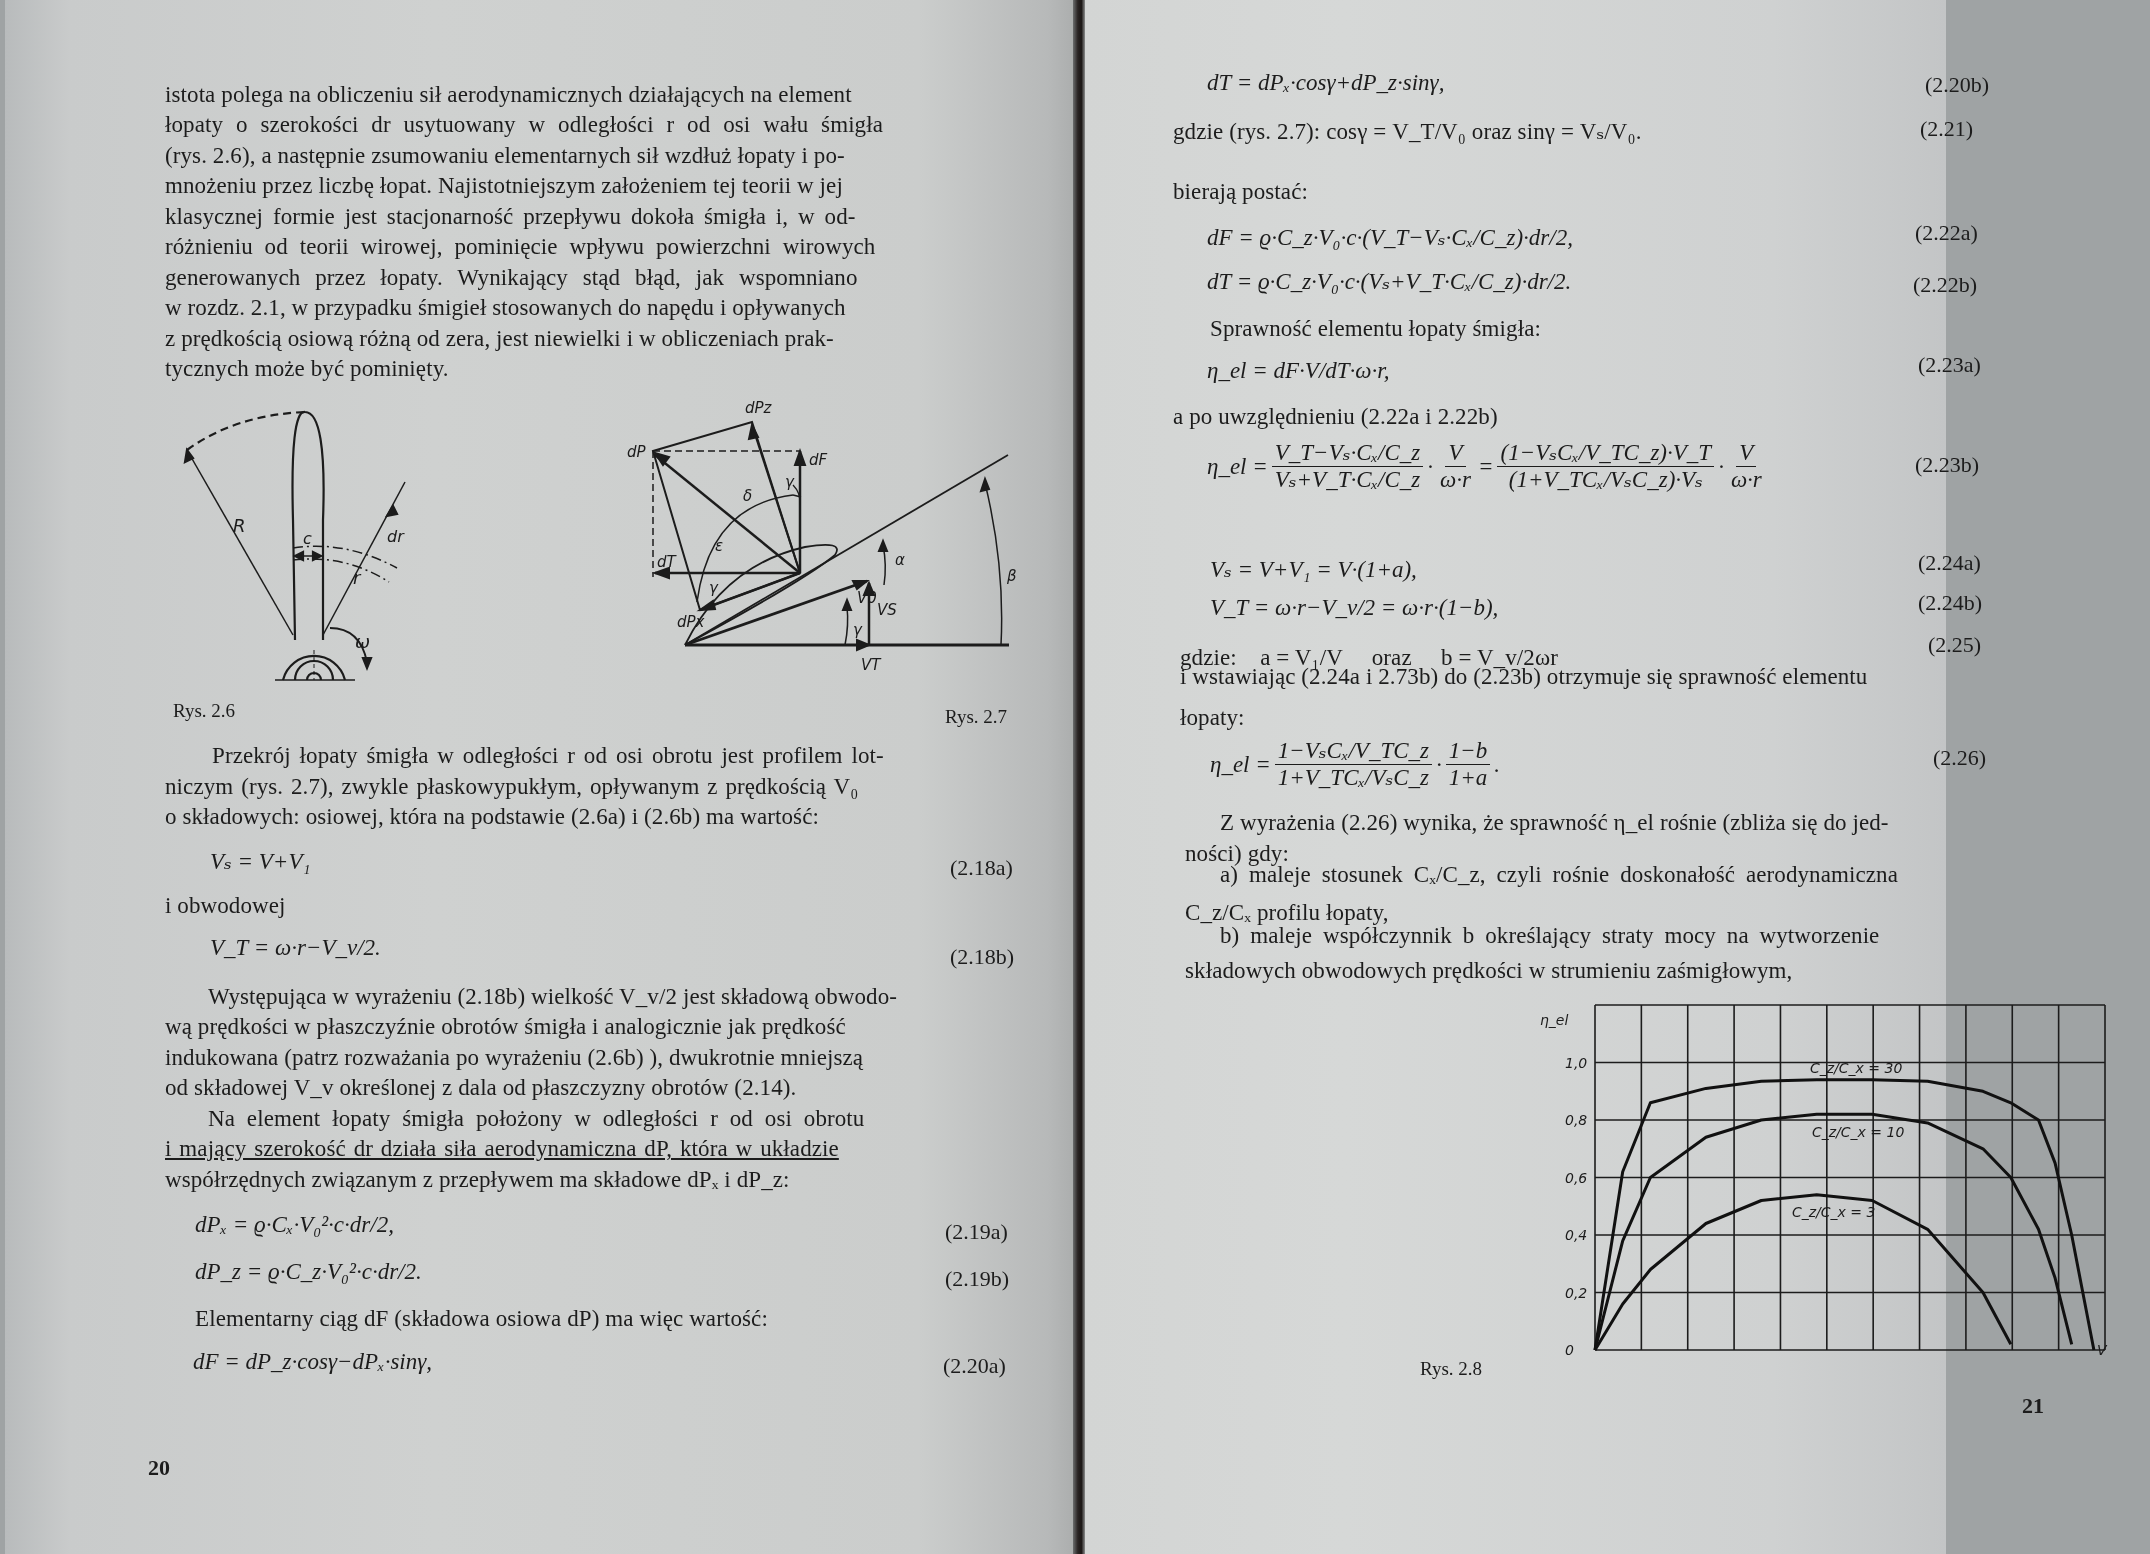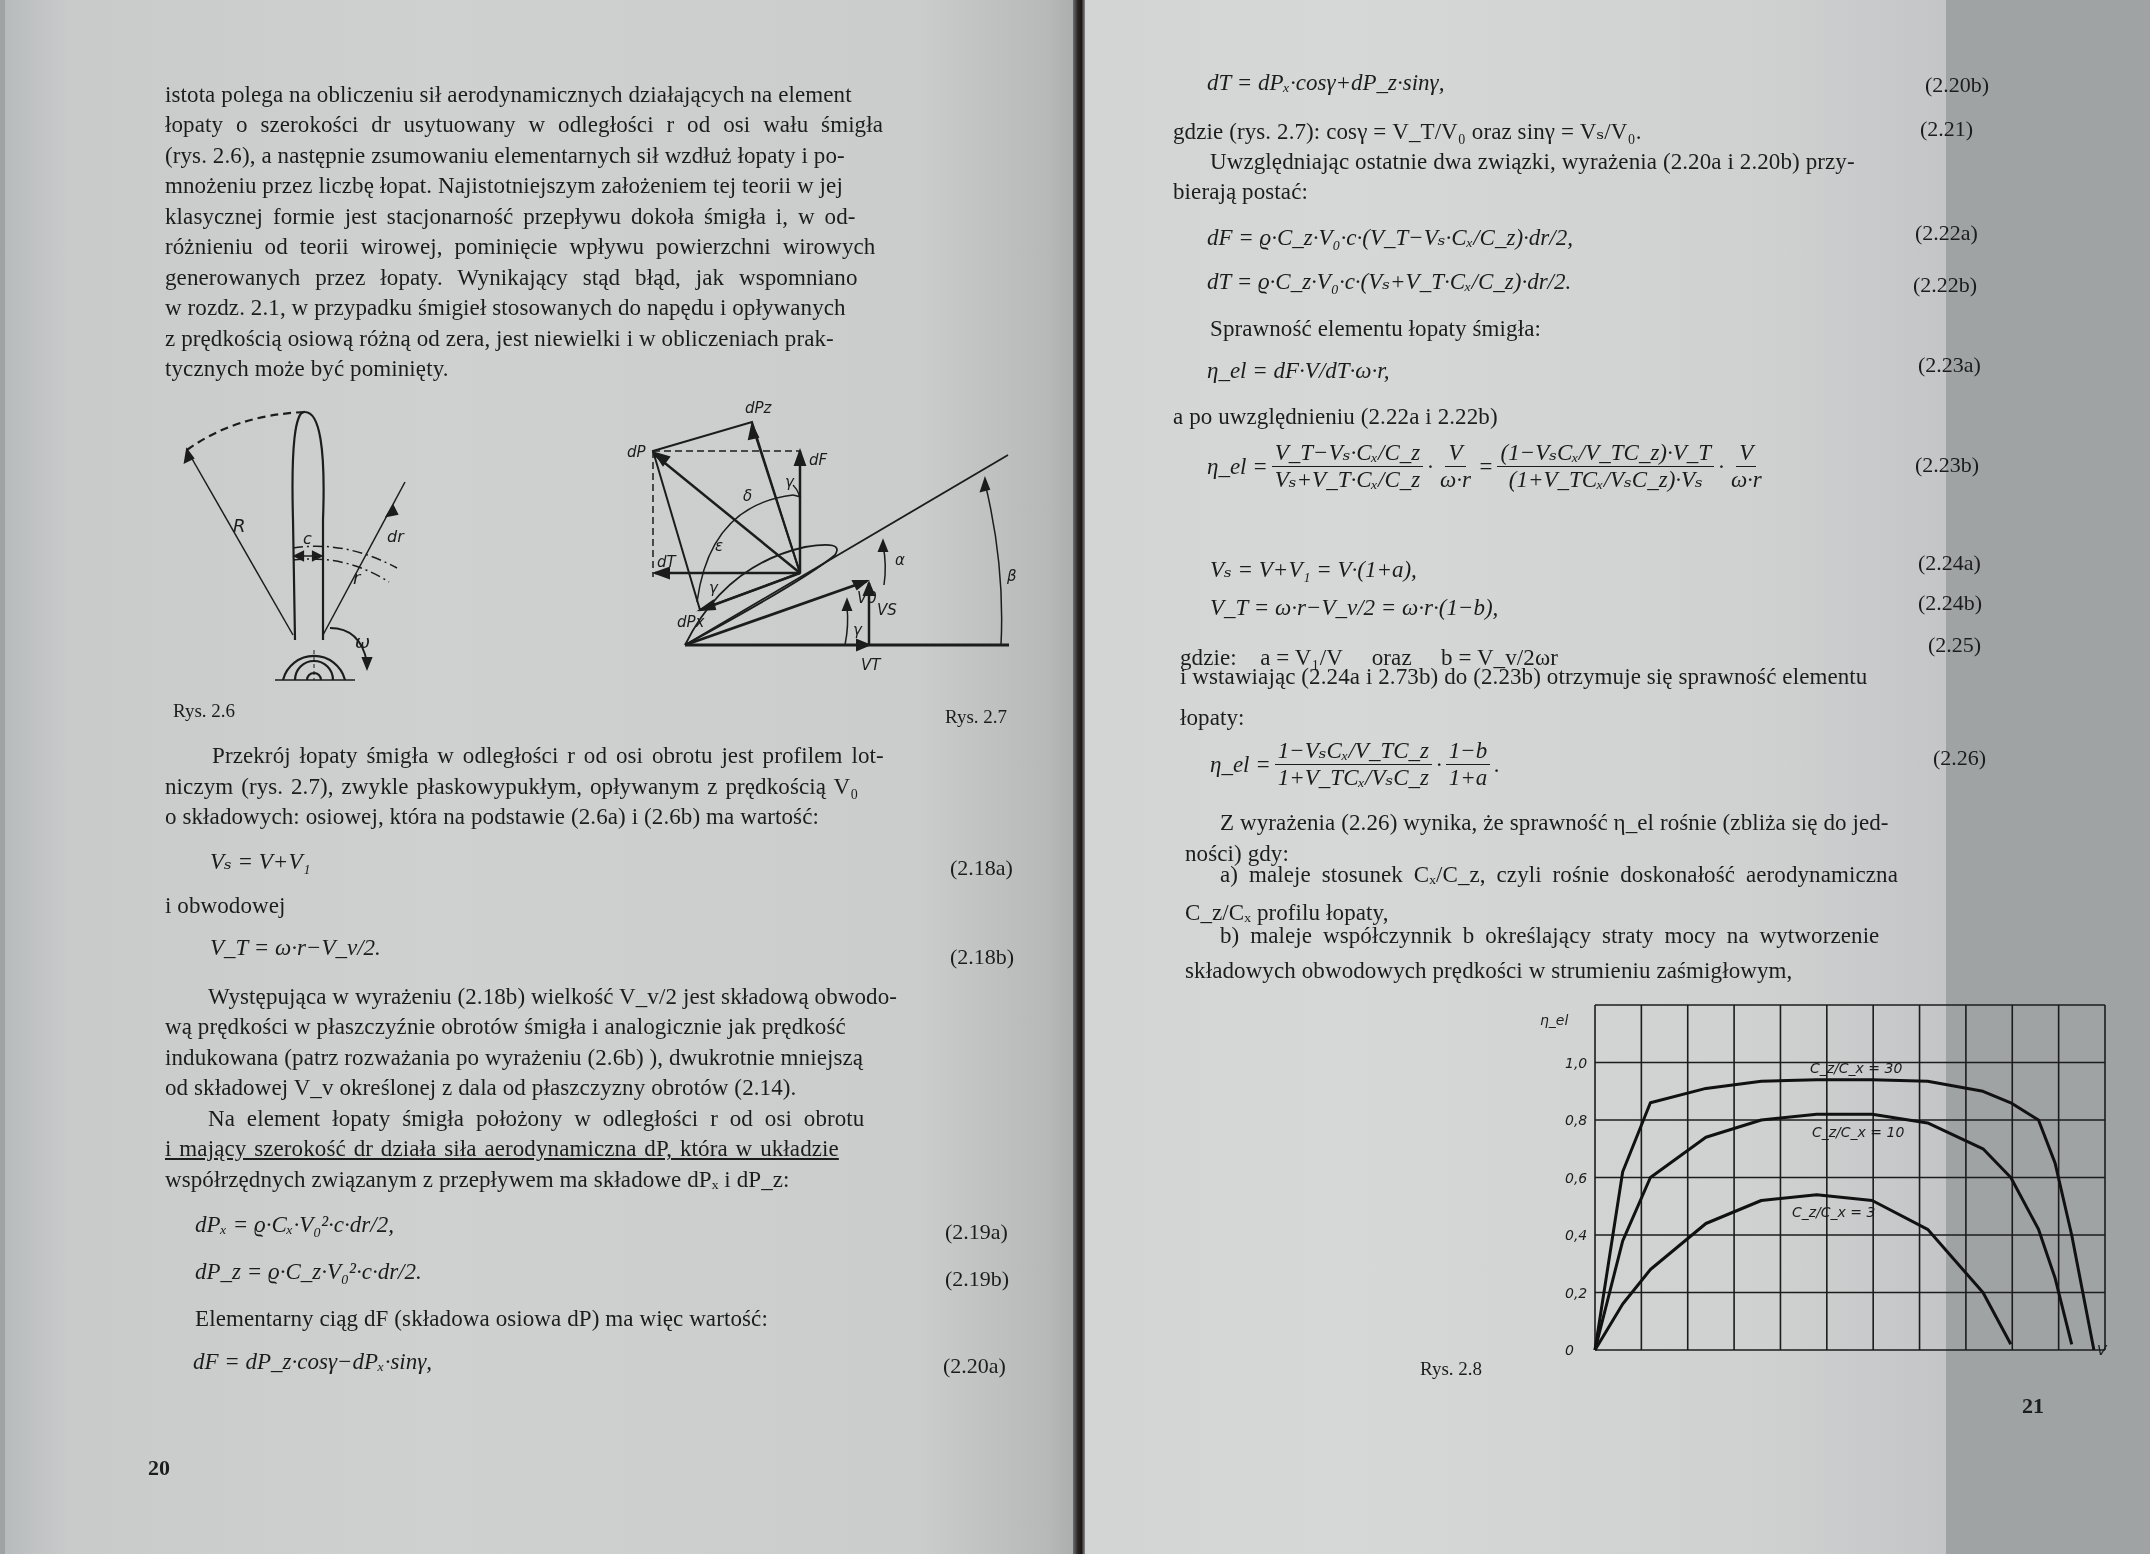--- a/index.html
+++ b/index.html
@@ -160,21 +160,20 @@
 
 <div id="gutter"></div>
 
 <div id="right-page" class="page">
   <div class="eq" style="left:122px;top:70px;">dT = dPₓ·cosγ+dP_z·sinγ,</div>
   <div class="eqnum" style="left:840px;top:72px;">(2.20b)</div>
 
   <div class="txt" style="left:88px;top:117px;">gdzie (rys. 2.7): cosγ = V_T/V₀ oraz sinγ = Vₛ/V₀.</div>
   <div class="eqnum" style="left:835px;top:116px;">(2.21)</div>
 
-  <div class="txt" style="left:125px;top:147px;">Uwzględniając ostatnie dwa związki, wyrażenia (2.20a i 2.20b) przy-</div>
   <div class="txt" style="left:88px;top:177px;">bierają postać:</div>
 
   <div class="eq" style="left:122px;top:224px;">dF = ϱ·C_z·V₀·c·(V_T−Vₛ·Cₓ/C_z)·dr/2,</div>
   <div class="eqnum" style="left:830px;top:220px;">(2.22a)</div>
   <div class="eq" style="left:122px;top:268px;">dT = ϱ·C_z·V₀·c·(Vₛ+V_T·Cₓ/C_z)·dr/2.</div>
   <div class="eqnum" style="left:828px;top:264px;margin-top:8px;">(2.22b)</div>
 
   <div class="txt" style="left:125px;top:314px;">Sprawność elementu łopaty śmigła:</div>
   <div class="eq" style="left:122px;top:358px;">η_el = dF·V/dT·ω·r,</div>
   <div class="eqnum" style="left:833px;top:352px;">(2.23a)</div>

